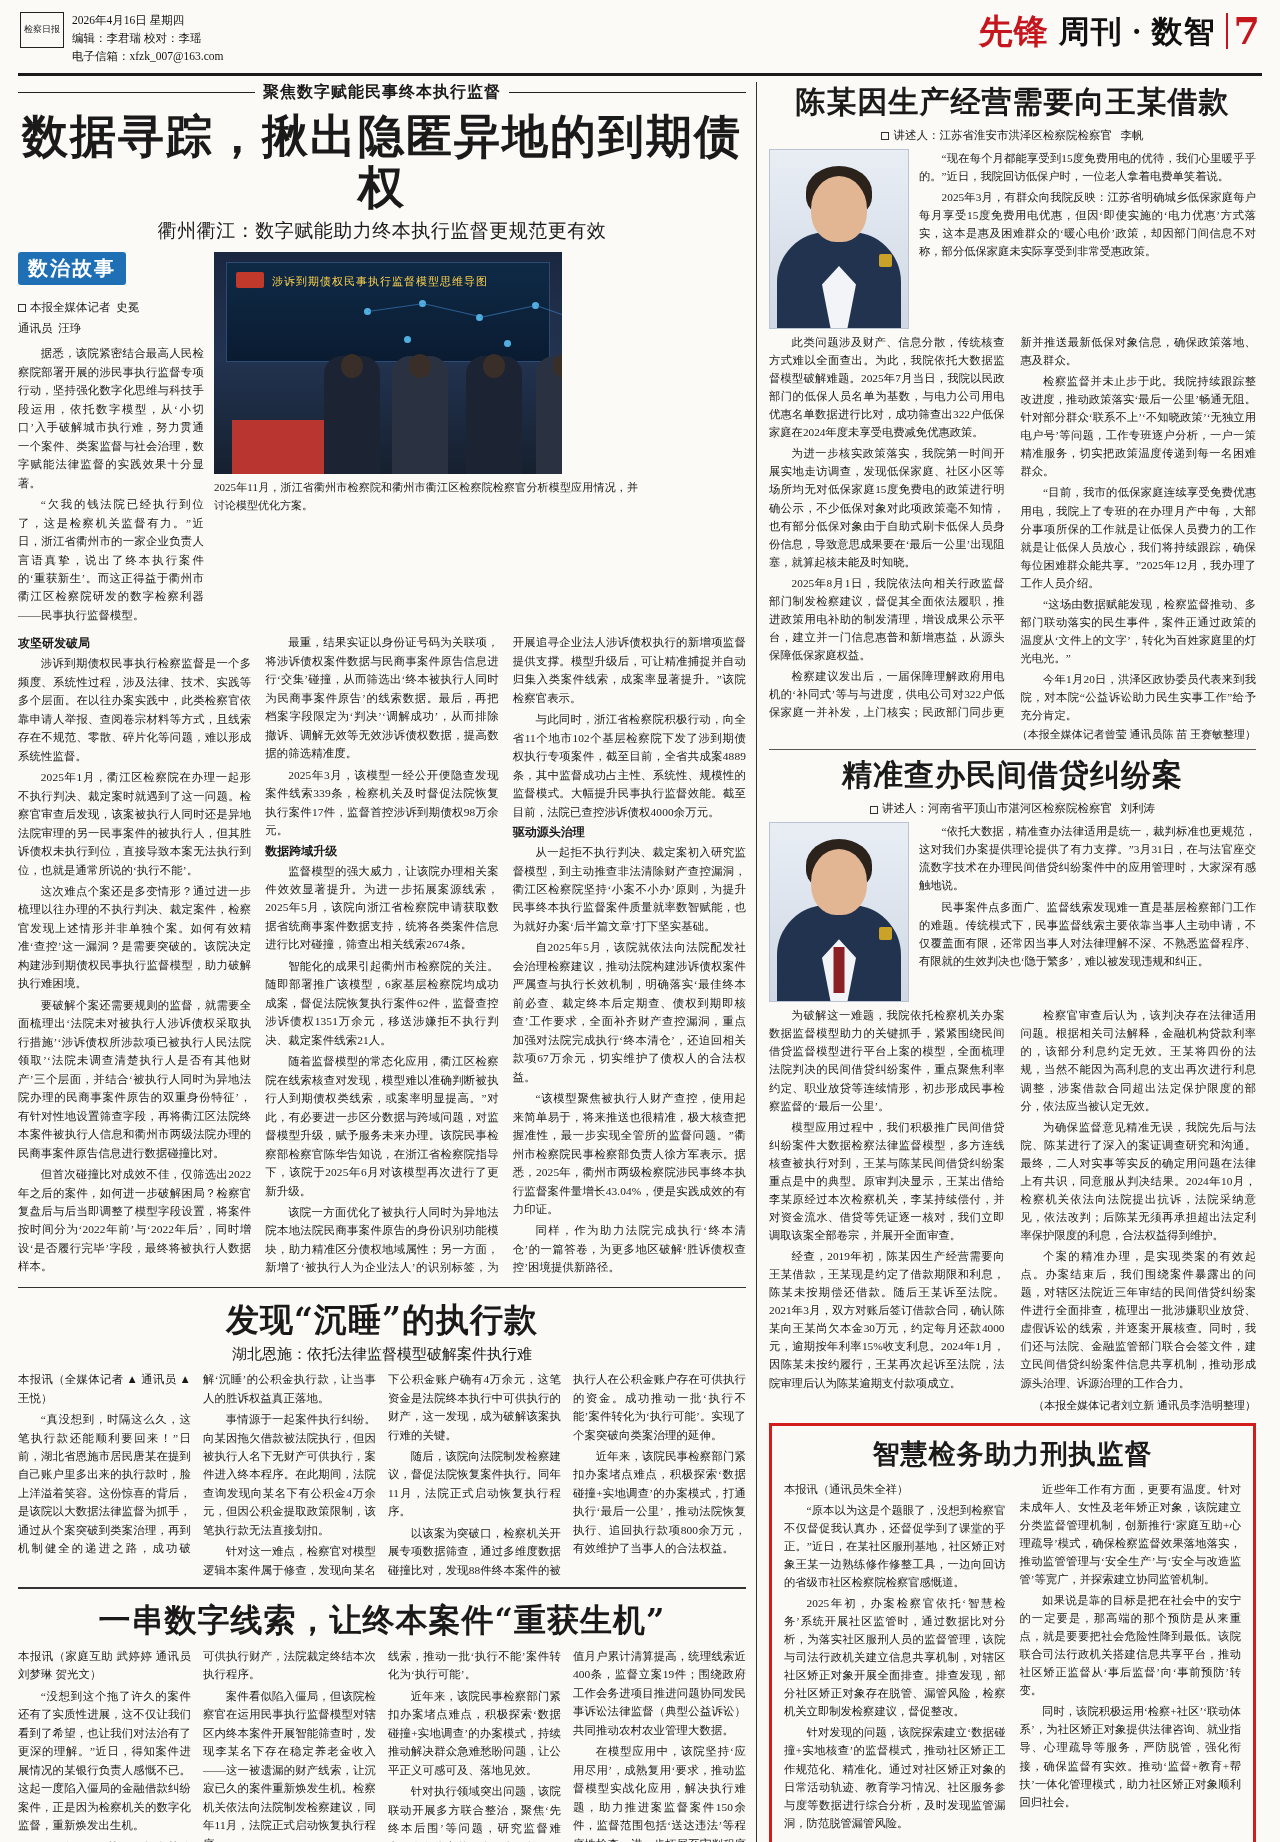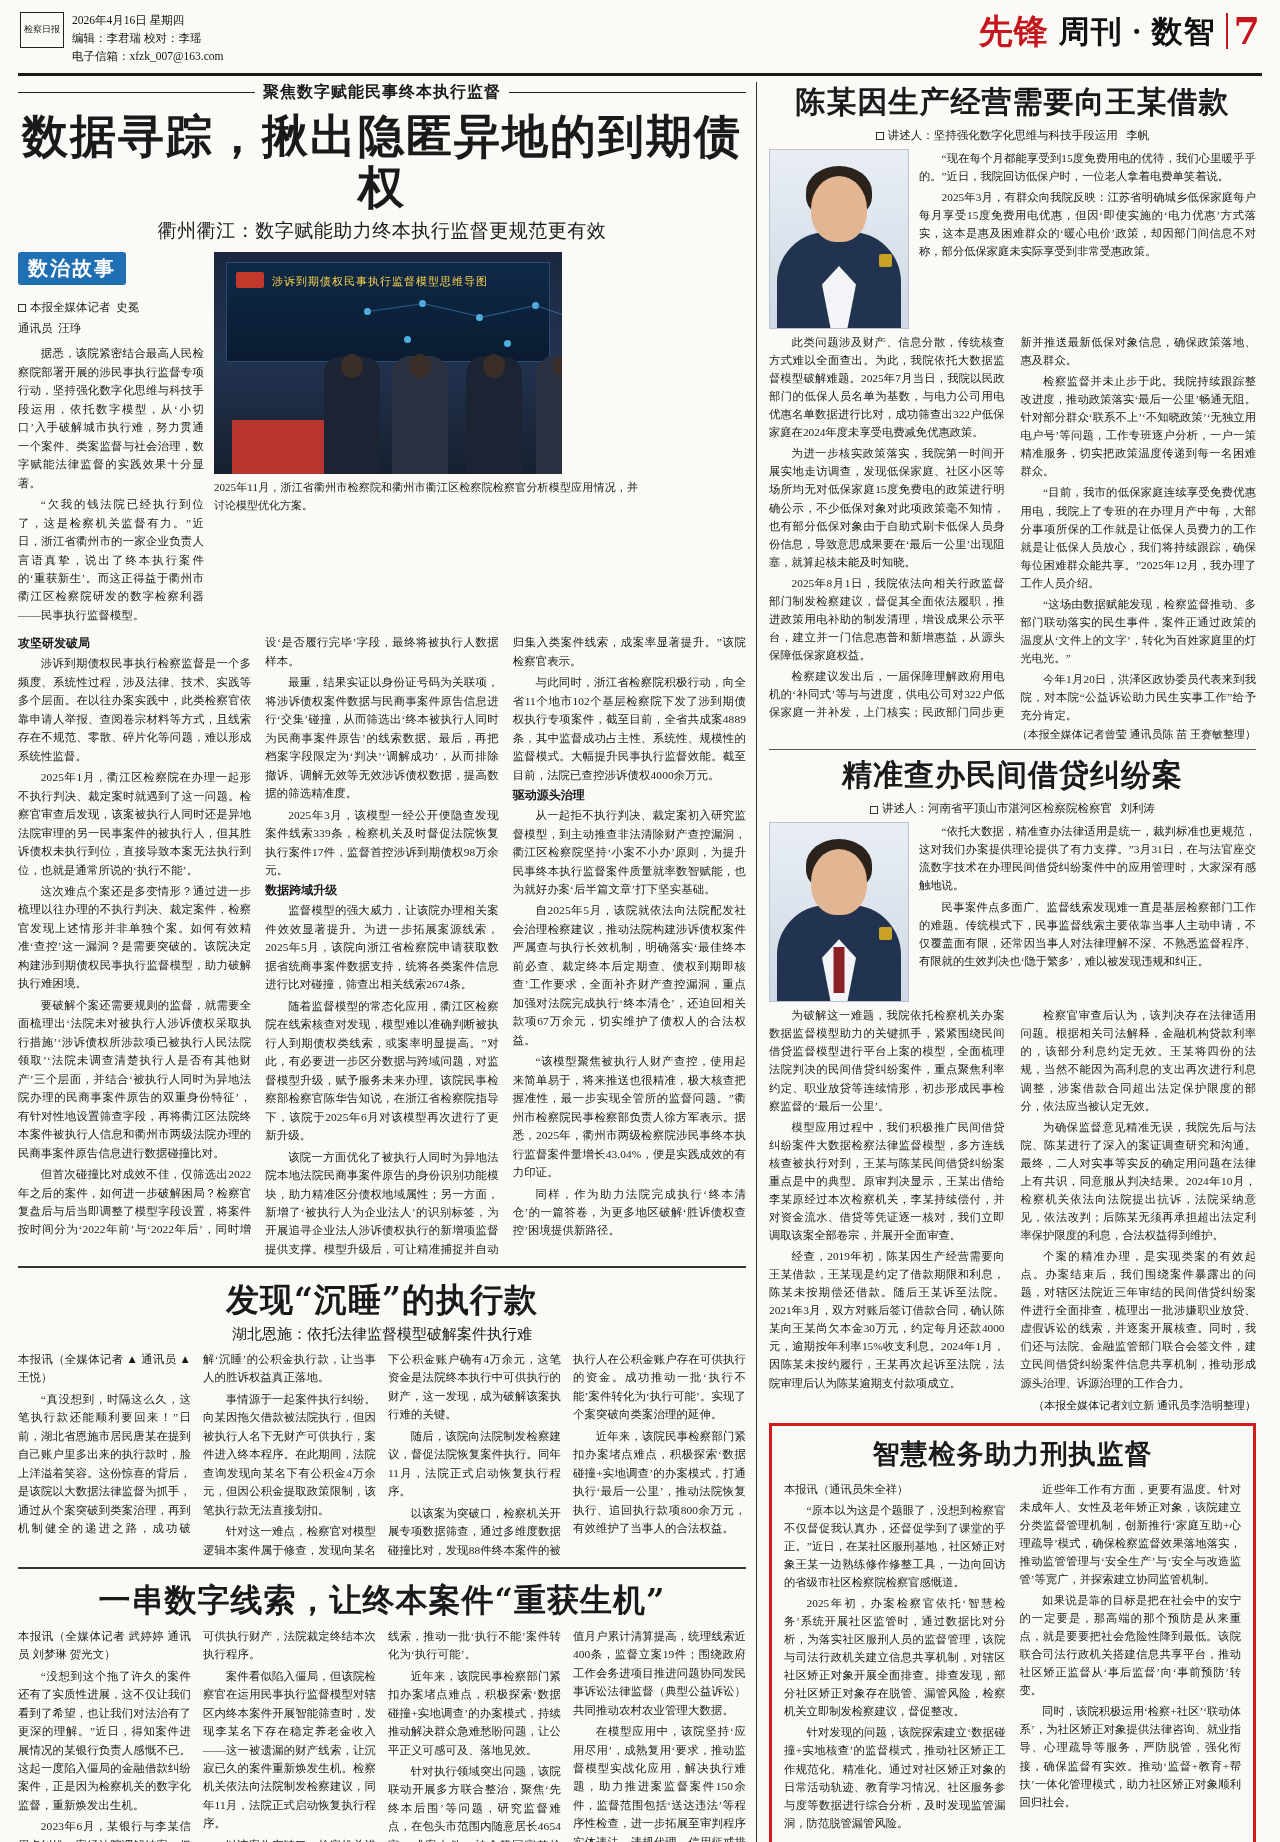--- a/index.html
+++ b/index.html
@@ -243,20 +243,21 @@
           <p>涉诉到期债权民事执行检察监督是一个多频度、系统性过程，涉及法律、技术、实践等多个层面。在以往办案实践中，此类检察官依靠申请人举报、查阅卷宗材料等方式，且线索存在不规范、零散、碎片化等问题，难以形成系统性监督。</p>
           <p>2025年1月，衢江区检察院在办理一起形不执行判决、裁定案时就遇到了这一问题。检察官审查后发现，该案被执行人同时还是异地法院审理的另一民事案件的被执行人，但其胜诉债权未执行到位，直接导致本案无法执行到位，也就是通常所说的‘执行不能’。</p>
           <p>这次难点个案还是多变情形？通过进一步梳理以往办理的不执行判决、裁定案件，检察官发现上述情形并非单独个案。如何有效精准‘查控’这一漏洞？是需要突破的。该院决定构建涉到期债权民事执行监督模型，助力破解执行难困境。</p>
           <p>要破解个案还需要规则的监督，就需要全面梳理出‘法院未对被执行人涉诉债权采取执行措施’‘涉诉债权所涉款项已被执行人民法院领取’‘法院未调查清楚执行人是否有其他财产’三个层面，并结合‘被执行人同时为异地法院办理的民商事案件原告的双重身份特征’，有针对性地设置筛查字段，再将衢江区法院终本案件被执行人信息和衢州市两级法院办理的民商事案件原告信息进行数据碰撞比对。</p>
           <p></p>
           <p>但首次碰撞比对成效不佳，仅筛选出2022年之后的案件，如何进一步破解困局？检察官复盘后与后当即调整了模型字段设置，将案件按时间分为‘2022年前’与‘2022年后’，同时增设‘是否履行完毕’字段，最终将被执行人数据样本。</p>
           <p>最重，结果实证以身份证号码为关联项，将涉诉债权案件数据与民商事案件原告信息进行‘交集’碰撞，从而筛选出‘终本被执行人同时为民商事案件原告’的线索数据。最后，再把档案字段限定为‘判决’‘调解成功’，从而排除撤诉、调解无效等无效涉诉债权数据，提高数据的筛选精准度。</p>
           <p>2025年3月，该模型一经公开便隐查发现案件线索339条，检察机关及时督促法院恢复执行案件17件，监督首控涉诉到期债权98万余元。</p>
           <div class="kicker">数据跨域升级</div>
           <p>监督模型的强大威力，让该院办理相关案件效效显著提升。为进一步拓展案源线索，2025年5月，该院向浙江省检察院申请获取数据省统商事案件数据支持，统将各类案件信息进行比对碰撞，筛查出相关线索2674条。</p>
+          <p>智能化的成果引起衢州市检察院的关注。随即部署推广该模型，6家基层检察院均成功成案，督促法院恢复执行案件62件，监督查控涉诉债权1351万余元，移送涉嫌拒不执行判决、裁定案件线索21人。</p>
           <p>随着监督模型的常态化应用，衢江区检察院在线索核查对发现，模型难以准确判断被执行人到期债权类线索，或案率明显提高。”对此，有必要进一步区分数据与跨域问题，对监督模型升级，赋予服务未来办理。该院民事检察部检察官陈华告知说，在浙江省检察院指导下，该院于2025年6月对该模型再次进行了更新升级。</p>
           <p>该院一方面优化了被执行人同时为异地法院本地法院民商事案件原告的身份识别功能模块，助力精准区分债权地域属性；另一方面，新增了‘被执行人为企业法人’的识别标签，为开展追寻企业法人涉诉债权执行的新增项监督提供支撑。模型升级后，可让精准捕捉并自动归集入类案件线索，成案率显著提升。”该院检察官表示。</p>
           <p>与此同时，浙江省检察院积极行动，向全省11个地市102个基层检察院下发了涉到期债权执行专项案件，截至目前，全省共成案4889条，其中监督成功占主性、系统性、规模性的监督模式。大幅提升民事执行监督效能。截至目前，法院已查控涉诉债权4000余万元。</p>
           <div class="kicker">驱动源头治理</div>
           <p>从一起拒不执行判决、裁定案初入研究监督模型，到主动推查非法清除财产查控漏洞，衢江区检察院坚持‘小案不小办’原则，为提升民事终本执行监督案件质量就率数智赋能，也为就好办案‘后半篇文章’打下坚实基础。</p>
           <p>自2025年5月，该院就依法向法院配发社会治理检察建议，推动法院构建涉诉债权案件严属查与执行长效机制，明确落实‘最佳终本前必查、裁定终本后定期查、债权到期即核查’工作要求，全面补齐财产查控漏洞，重点加强对法院完成执行‘终本清仓’，还迫回相关款项67万余元，切实维护了债权人的合法权益。</p>
           <p>“该模型聚焦被执行人财产查控，使用起来简单易于，将来推送也很精准，极大核查把握准性，最一步实现全管所的监督问题。”衢州市检察院民事检察部负责人徐方军表示。据悉，2025年，衢州市两级检察院涉民事终本执行监督案件量增长43.04%，便是实践成效的有力印证。</p>
           <p>同样，作为助力法院完成执行‘终本清仓’的一篇答卷，为更多地区破解‘胜诉债权查控’困境提供新路径。</p>
         </div>
       </div>
@@ -275,38 +276,38 @@
           <p>以该案为突破口，检察机关开展专项数据筛查，通过多维度数据碰撞比对，发现88件终本案件的被执行人在公积金账户存在可供执行的资金。成功推动一批‘执行不能’案件转化为‘执行可能’。实现了个案突破向类案治理的延伸。</p>
           <p>近年来，该院民事检察部门紧扣办案堵点难点，积极探索‘数据碰撞+实地调查’的办案模式，打通执行‘最后一公里’，推动法院恢复执行、追回执行款项800余万元，有效维护了当事人的合法权益。</p>
         </div>
       </div>
 
       <div class="rule-med"></div>
 
       <div>
         <div class="sub-headline2">一串数字线索，让终本案件“重获生机”</div>
         <div class="body-txt cols4" style="margin-top:4px;">
-          <p class="nowrap-indent">本报讯（全媒体记者 武婷婷  通讯员 刘梦琳  贺光文）</p>
+          <p class="nowrap-indent">本报讯（家庭互助 武婷婷  通讯员 刘梦琳  贺光文）</p>
           <p>“没想到这个拖了许久的案件还有了实质性进展，这不仅让我们看到了希望，也让我们对法治有了更深的理解。”近日，得知案件进展情况的某银行负责人感慨不已。这起一度陷入僵局的金融借款纠纷案件，正是因为检察机关的数字化监督，重新焕发出生机。</p>
           <p>2023年6月，某银行与李某信用卡纠纷一案经法院调解结案，但李某未按期履行给付义务，银行依法向法院申请强制执行。因李某无可供执行财产，法院裁定终结本次执行程序。</p>
           <p>案件看似陷入僵局，但该院检察官在运用民事执行监督模型对辖区内终本案件开展智能筛查时，发现李某名下存在稳定养老金收入——这一被遗漏的财产线索，让沉寂已久的案件重新焕发生机。检察机关依法向法院制发检察建议，同年11月，法院正式启动恢复执行程序。</p>
           <p>以该案为突破口，检察机关进一步深化数据监督应用，通过多维度数据碰撞比对，发现88件终本案件的被执行人存在可供执行的财产线索，推动一批‘执行不能’案件转化为‘执行可能’。</p>
           <p>近年来，该院民事检察部门紧扣办案堵点难点，积极探索‘数据碰撞+实地调查’的办案模式，持续推动解决群众急难愁盼问题，让公平正义可感可及、落地见效。</p>
           <p>针对执行领域突出问题，该院联动开展多方联合整治，聚焦‘先终本后围’等问题，研究监督难点，在包头市范围内随意居长4654家，成案中件，被全管国家整检案，法律保障187件，针对财政司法救济不规范问题，检察建议5份督整理，对2012年以来1399名的查值月户累计清算提高，统理线索近400条，监督立案19件；围绕政府工作会务进项目推进问题协同发民事诉讼法律监督（典型公益诉讼）共同推动农村农业管理大数据。</p>
           <p>在模型应用中，该院坚持‘应用尽用’，成熟复用‘要求，推动监督模型实战化应用，解决执行难题，助力推进案监督案件150余件，监督范围包括‘送达违法’等程序性检查，进一步拓展至审判程序实体违法、违规代理、信用惩戒措施不当等深层次问题，监督质效显著提升。</p>
         </div>
       </div>
 
     </div>
 
     <div class="col-right">
 
       <div class="r-headline">陈某因生产经营需要向王某借款</div>
       <div class="speaker-line">
-        <span class="sq"></span><span>讲述人：坚持强化数字化思维与科技手段运用</span>
+        <span class="sq"></span><span>讲述人：江苏省淮安市洪泽区检察院检察官</span>
         &nbsp;&nbsp;<span>李帆</span>
       </div>
 
       <div class="portrait-row">
         <div class="portrait">
           <div class="body"></div>
           <div class="hair"></div>
           <div class="head"></div>
           <div class="shirt"></div>
           <div class="badge2"></div>

